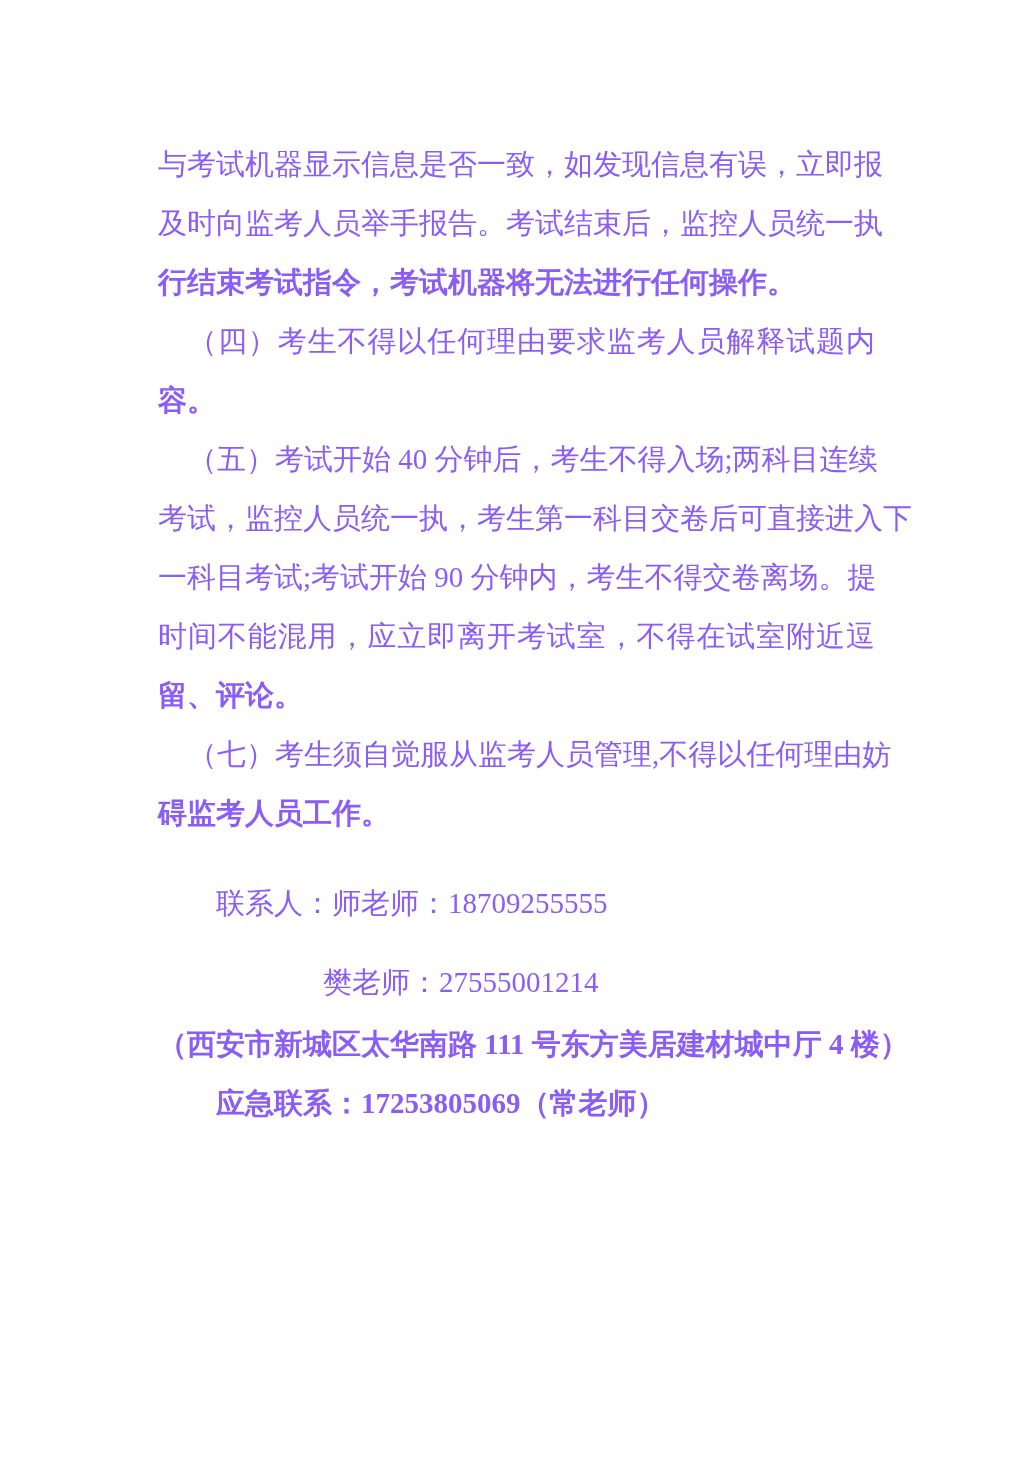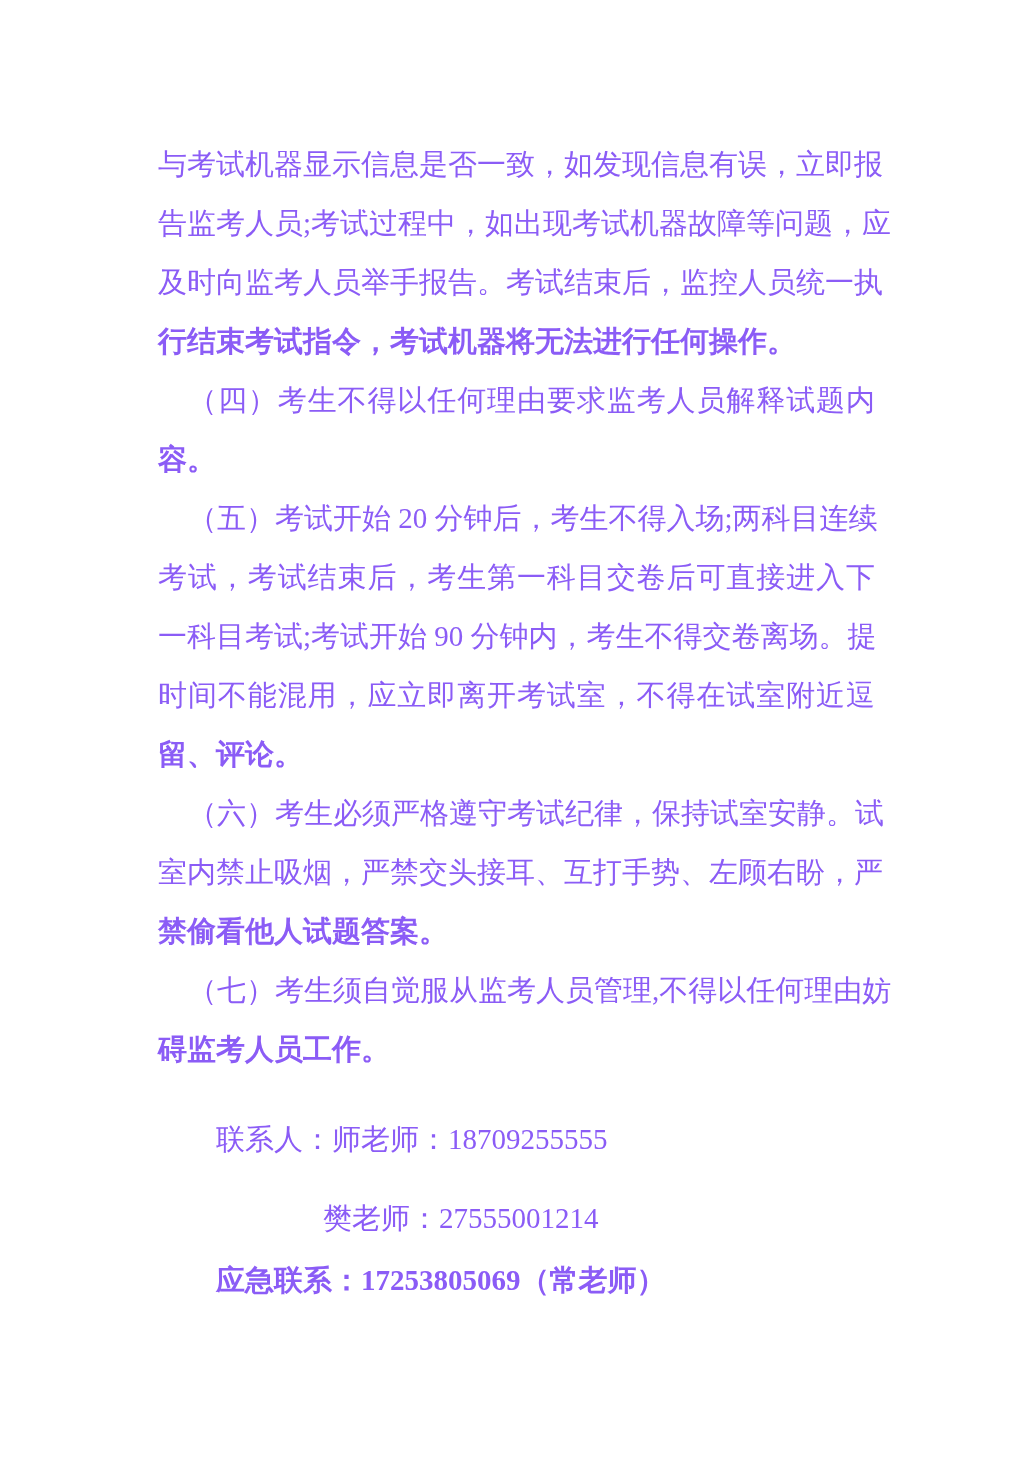--- a/index.html
+++ b/index.html
@@ -51,50 +51,45 @@
 </style>
 </head>
 <body>
 
 <div class="page">
   <div class="content">
 
     <div>
         <div class="para">
           <div class="tl fill">与考试机器显示信息是否一致，如发现信息有误，立即报</div>
-          <div class="tl fill">告监考人员;考试过程中，如出现考试机器故障等问题，应</div>
           <div class="tl fill">及时向监考人员举手报告。考试结束后，监控人员统一执</div>
           <div class="tl last">行结束考试指令，考试机器将无法进行任何操作。</div>
         </div>
         <div class="para">
           <div class="tl fill ind">（四）考生不得以任何理由要求监考人员解释试题内</div>
           <div class="tl last">容。</div>
         </div>
         <div class="para">
-          <div class="tl fill ind">（五）考试开始 20 分钟后，考生不得入场;两科目连续</div>
-          <div class="tl fill">考试，考试结束后，考生第一科目交卷后可直接进入下</div>
+          <div class="tl fill ind">（五）考试开始 40 分钟后，考生不得入场;两科目连续</div>
+          <div class="tl fill">考试，监控人员统一执，考生第一科目交卷后可直接进入下</div>
           <div class="tl fill">一科目考试;考试开始 90 分钟内，考生不得交卷离场。提</div>
           <div class="tl fill">时间不能混用，应立即离开考试室，不得在试室附近逗</div>
           <div class="tl last">留、评论。</div>
-        </div>
-        <div class="para">
-          <div class="tl fill ind">（六）考生必须严格遵守考试纪律，保持试室安静。试</div>
-          <div class="tl fill">室内禁止吸烟，严禁交头接耳、互打手势、左顾右盼，严</div>
-          <div class="tl last">禁偷看他人试题答案。</div>
         </div>
         <div class="para">
           <div class="tl fill ind">（七）考生须自觉服从监考人员管理,不得以任何理由妨</div>
           <div class="tl last">碍监考人员工作。</div>
         </div>
       </div>
 
     <div class="contact-block">
       <div class="tl pl2">联系人：师老师：18709255555</div>
       <div class="tl pl57">樊老师：27555001214</div>
     </div>
 
     <div class="addr-block">
+      <div class="tl last">（西安市新城区太华南路 111 号东方美居建材城中厅 4 楼）</div>
     </div>
 
     <div class="tl last pl2">应急联系：17253805069（常老师）</div>
 
   </div>
 </div>
 
 </body></html>

